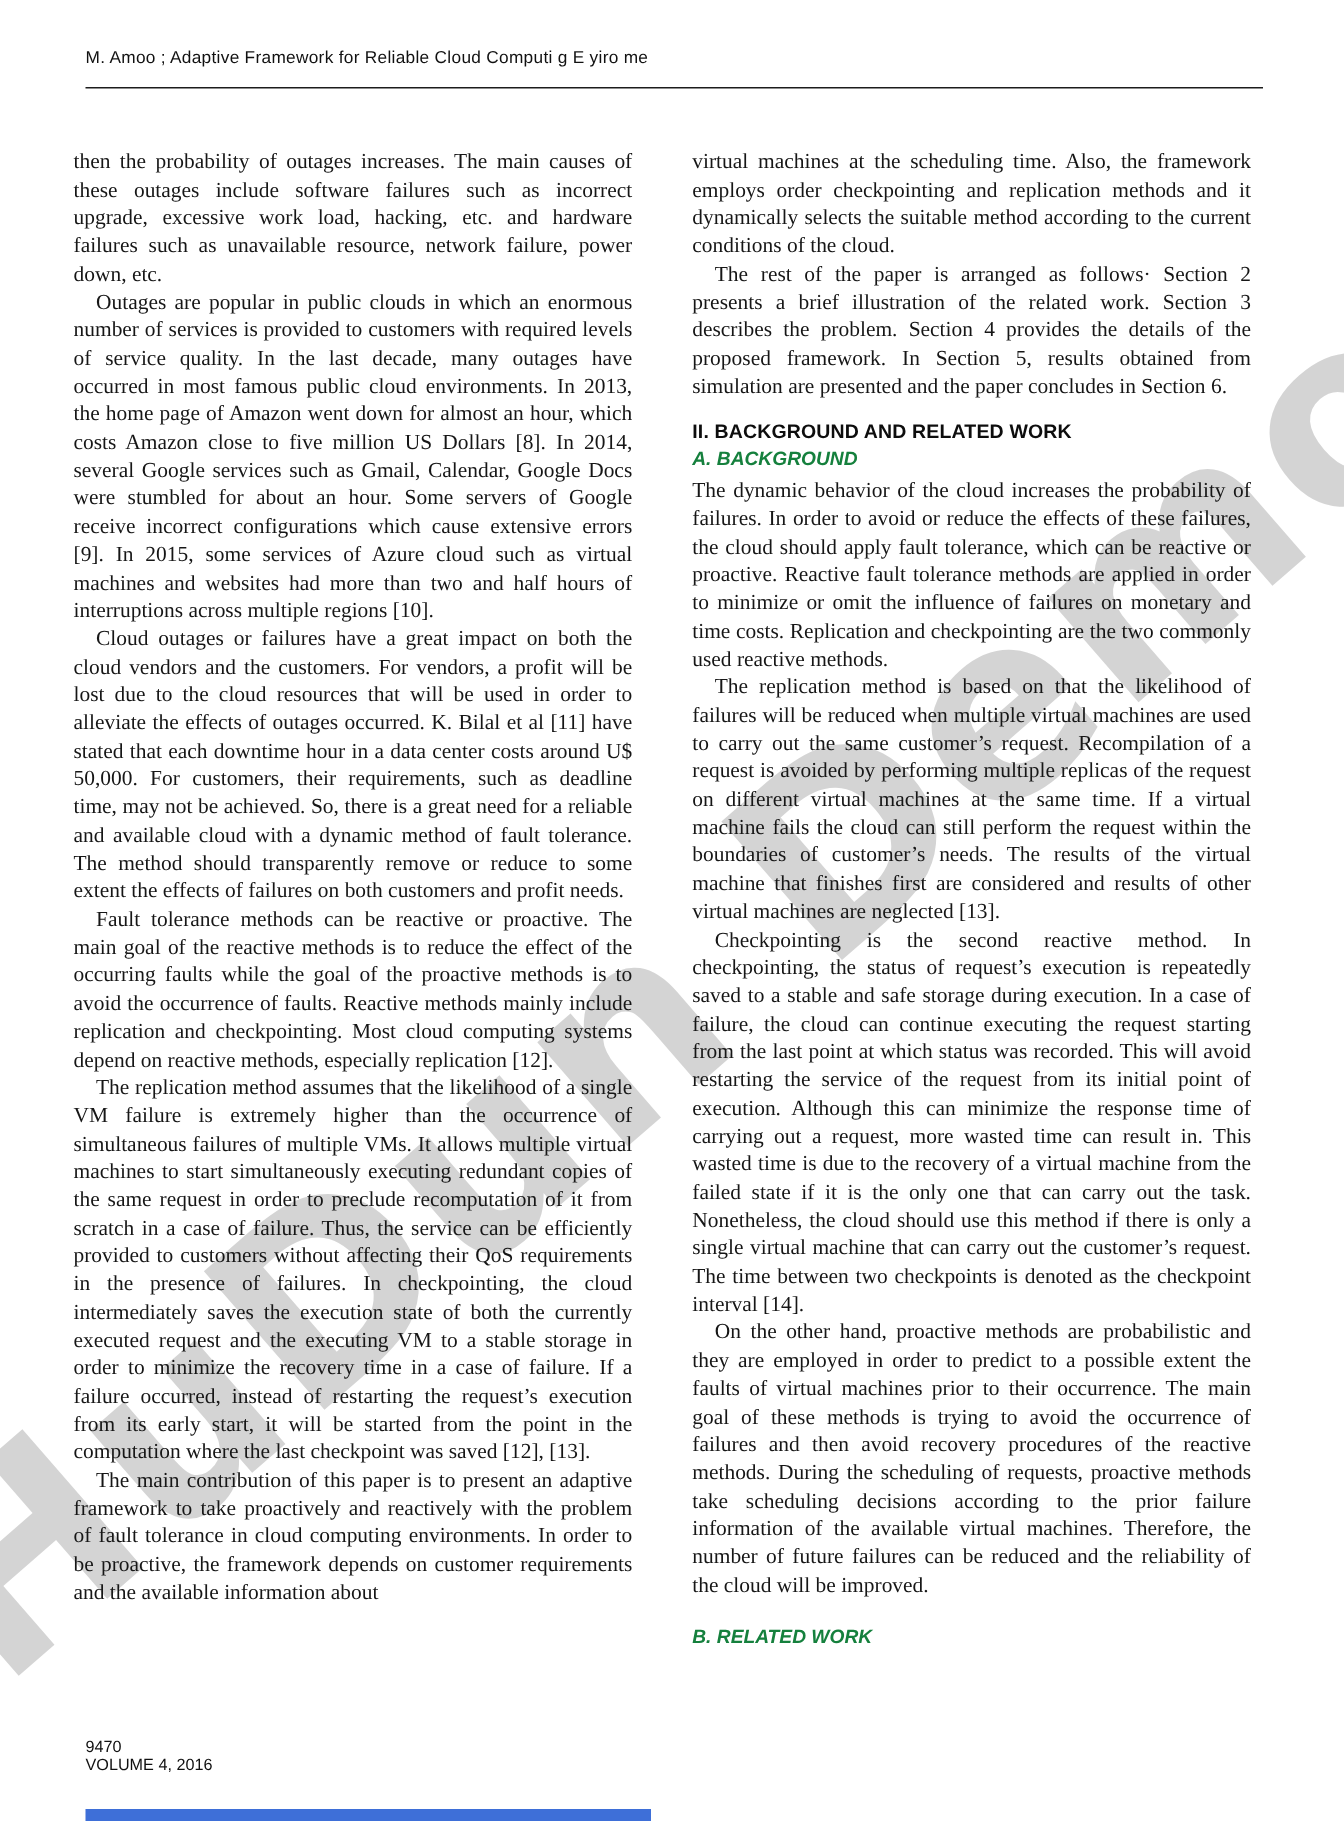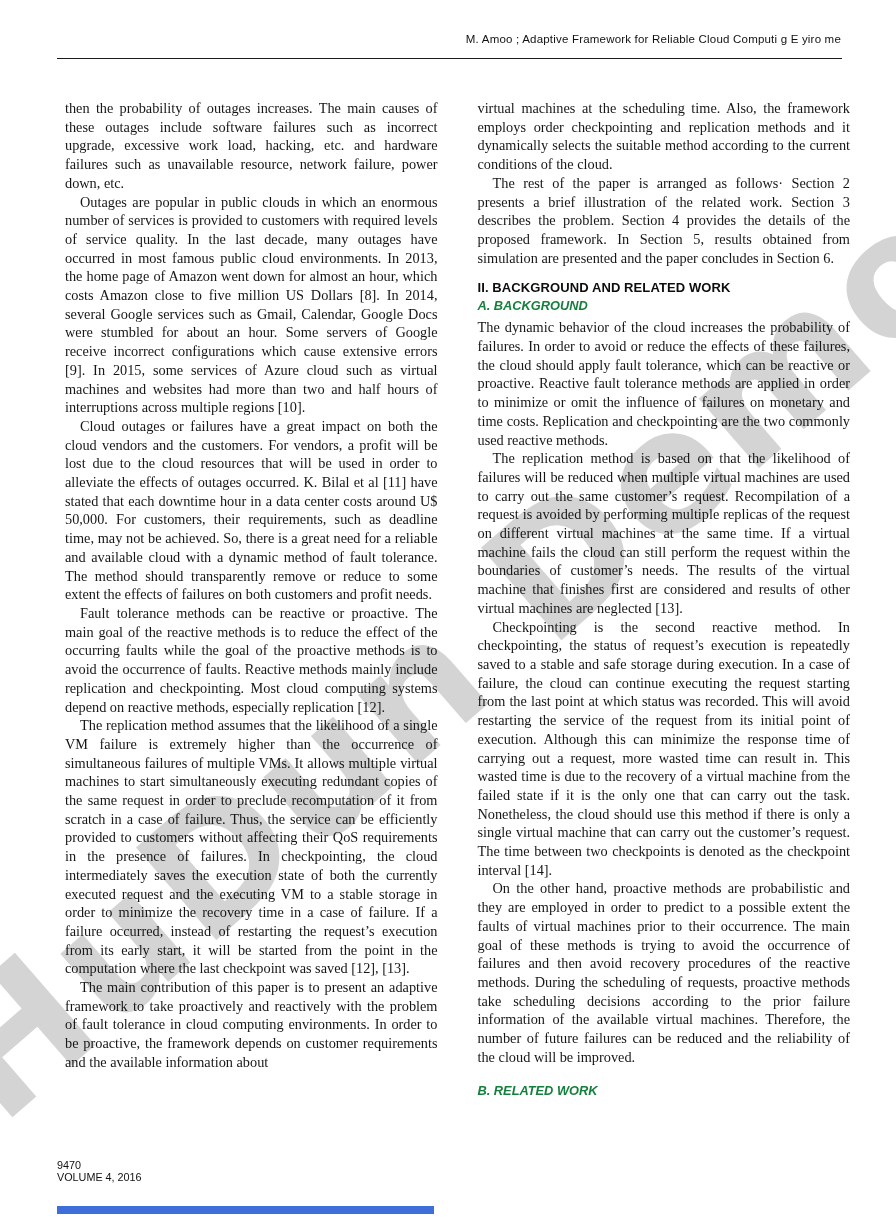--- a/index.html
+++ b/index.html
@@ -7,21 +7,20 @@
     width:896px;height:1217px;
     background:#ffffff;
     position:relative;
     overflow:hidden;
     font-family:"Liberation Serif", serif;
     color:#161616;
   }
   .running-head{
     position:absolute;
     top:33px;left:57px;width:784px;
-    text-align:right;
     font-family:"Liberation Sans", sans-serif;
     font-size:11.5px;
     color:#111;
     letter-spacing:.2px;
     z-index:2;
   }
   .header-rule{
     position:absolute;
     top:58px;left:57px;width:785px;height:0;
     border-top:1.6px solid #1c1c1c;
@@ -35,21 +34,21 @@
     font-weight:bold;
     font-size:168px;
     letter-spacing:5px;
     color:rgba(177,177,177,0.55);
     white-space:nowrap;
     z-index:0;
     pointer-events:none;
   }
   .columns{
     position:absolute;
-    top:99px;left:65px;width:785px;
+    top:99px;left:49px;width:785px;
     display:flex;
     gap:40px;
     z-index:1;
   }
   .col{
     width:380px;
     font-size:14.3px;
     line-height:18.7px;
     text-align:justify;
   }

